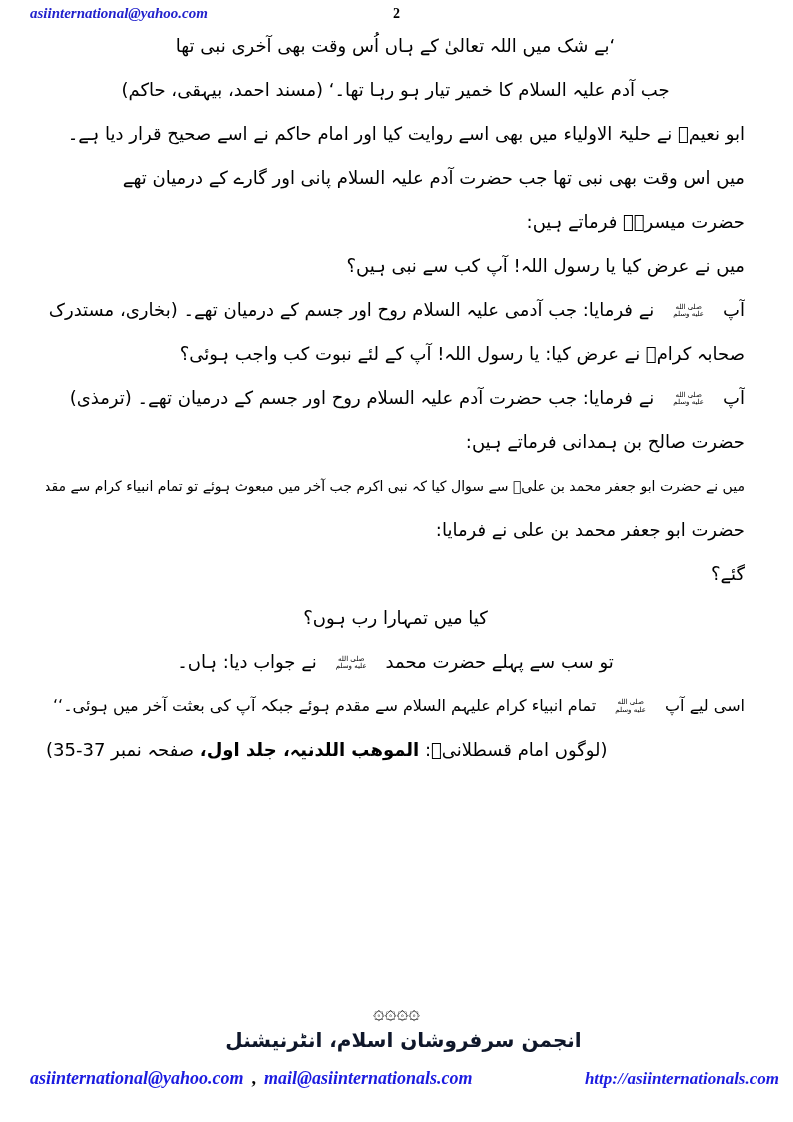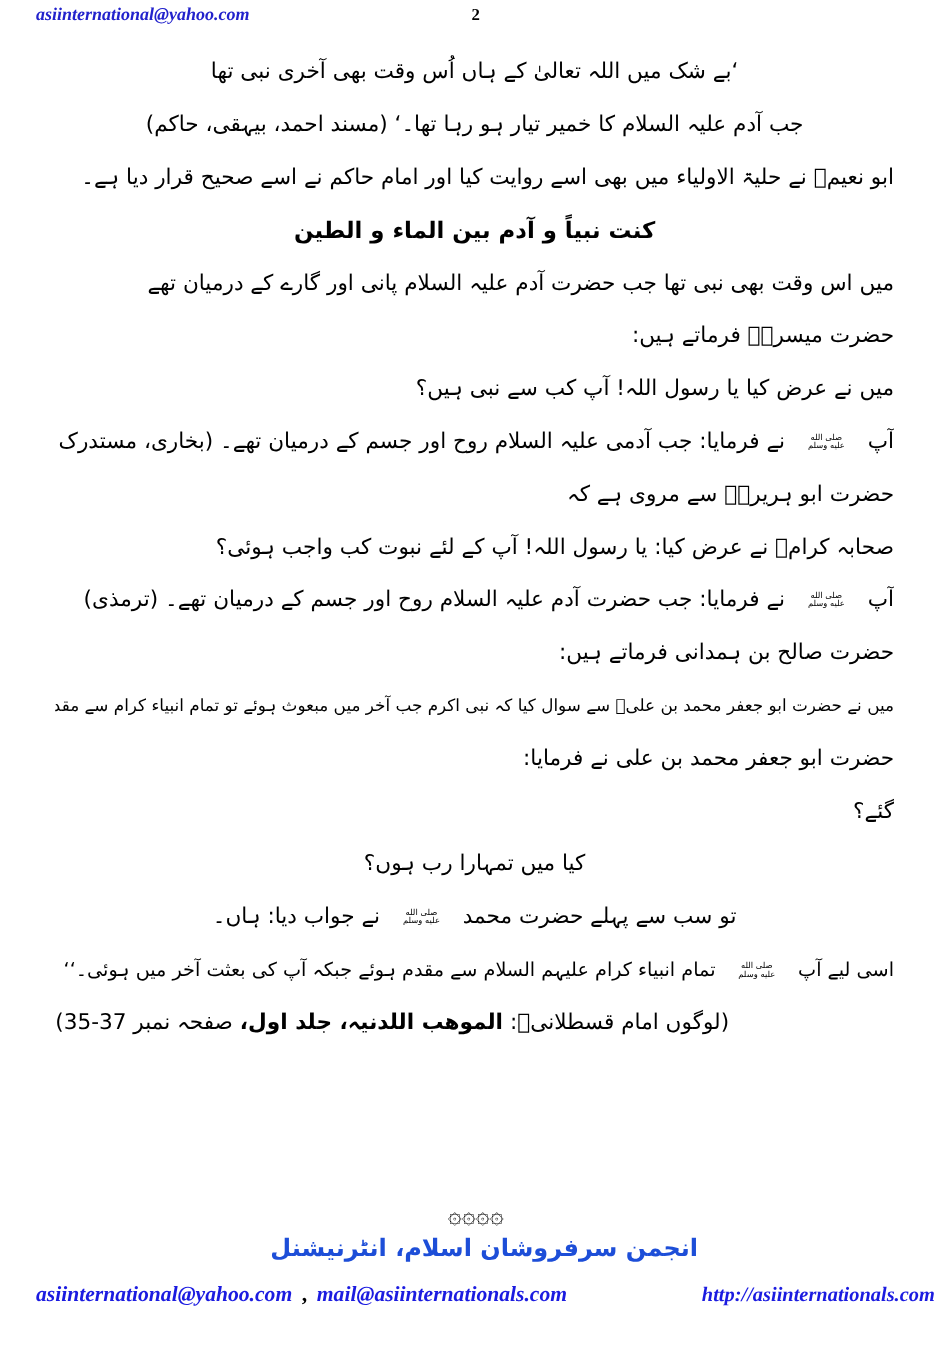--- a/index.html
+++ b/index.html
@@ -12,21 +12,21 @@
     font-family:"Liberation Serif","DejaVu Serif",serif;
     font-style:italic;font-weight:bold;font-size:15px;
     color:#2222cc;text-decoration:none;
   }
   .page-number{
     position:absolute;top:6px;left:0;right:0;text-align:center;
     font-family:"Liberation Serif","DejaVu Serif",serif;
     font-weight:bold;font-size:14px;color:#000;
   }
   .content{
-    position:absolute;top:38px;left:46px;right:48px;
+    position:absolute;top:24px;left:46px;right:48px;
     direction:rtl;overflow:hidden;
   }
   .para{
     line-height:44px;font-size:18px;white-space:nowrap;color:#000;
   }
   .c{text-align:center}
   .r{text-align:right}
   .l{text-align:left}
   .gap{margin-top:36px}
   .small{font-size:14px}
@@ -37,21 +37,21 @@
     display:inline-block;vertical-align:middle;text-align:center;
     font-size:7px;line-height:7.5px;margin:0 19px;white-space:nowrap;
   }
   .saw span{display:block}
   .ornaments{
     position:absolute;top:1000px;left:0;right:0;text-align:center;
     font-size:20px;letter-spacing:7px;color:#000;
   }
   .org-name{
     position:absolute;top:1028px;left:14px;right:0;text-align:center;
-    direction:rtl;font-weight:bold;font-size:20px;color:#1d4ed8;
+    direction:rtl;font-weight:bold;font-size:20px;color:#0f172a;
     font-family:"DejaVu Sans",sans-serif;
   }
   .footer{
     position:absolute;top:1068px;left:30px;right:14px;
     display:flex;justify-content:space-between;align-items:baseline;
   }
   .footer-left{
     font-family:"Liberation Serif","DejaVu Serif",serif;
     font-style:italic;font-weight:bold;font-size:18px;color:#1b1be0;
   }
@@ -67,31 +67,29 @@
 <body>
 
 <a class="header-email" href="#">asiinternational@yahoo.com</a>
 <div class="page-number">2</div>
 
 <div class="content">
   <div class="para c">‘بے شک میں اللہ تعالیٰ کے ہاں اُس وقت بھی آخری نبی تھا</div>
   <div class="para c">جب آدم علیہ السلام کا خمیر تیار ہو رہا تھا۔‘ (مسند احمد، بیہقی، حاکم)</div>
   <div class="para r">ابو نعیمؒ نے حلیۃ الاولیاء میں بھی اسے روایت کیا اور امام حاکم نے اسے صحیح قرار دیا ہے۔</div>
 
-  <div class="para c arabic-bold">كنت نبياً و آدم بين الماء و الطين</div>
   <div class="para r">میں اس وقت بھی نبی تھا جب حضرت آدم علیہ السلام پانی اور گارے کے درمیان تھے</div>
 
   <div class="para r">حضرت میسرہؓ فرماتے ہیں:</div>
   <div class="para r">میں نے عرض کیا یا رسول اللہ! آپ کب سے نبی ہیں؟</div>
 
   <div class="para r">
     <span>آپ</span><span class="saw"><span>صلى الله</span><span>عليه وسلم</span></span><span>نے فرمایا: جب آدمی علیہ السلام روح اور جسم کے درمیان تھے۔ (بخاری، مستدرک حاکم)</span>
   </div>
 
-  <div class="para r">حضرت ابو ہریرہؓ سے مروی ہے کہ</div>
   <div class="para r">صحابہ کرامؓ نے عرض کیا: یا رسول اللہ! آپ کے لئے نبوت کب واجب ہوئی؟</div>
 
   <div class="para r">
     <span>آپ</span><span class="saw"><span>صلى الله</span><span>عليه وسلم</span></span><span>نے فرمایا: جب حضرت آدم علیہ السلام روح اور جسم کے درمیان تھے۔ (ترمذی)</span>
   </div>
 
   <div class="para r">حضرت صالح بن ہمدانی فرماتے ہیں:</div>
   <div class="para r small">میں نے حضرت ابو جعفر محمد بن علیؓ سے سوال کیا کہ نبی اکرم جب آخر میں مبعوث ہوئے تو تمام انبیاء کرام سے مقدم کیسے ہو</div>
   <div class="para r">حضرت ابو جعفر محمد بن علی نے فرمایا:</div>
   <div class="para r">گئے؟</div>

